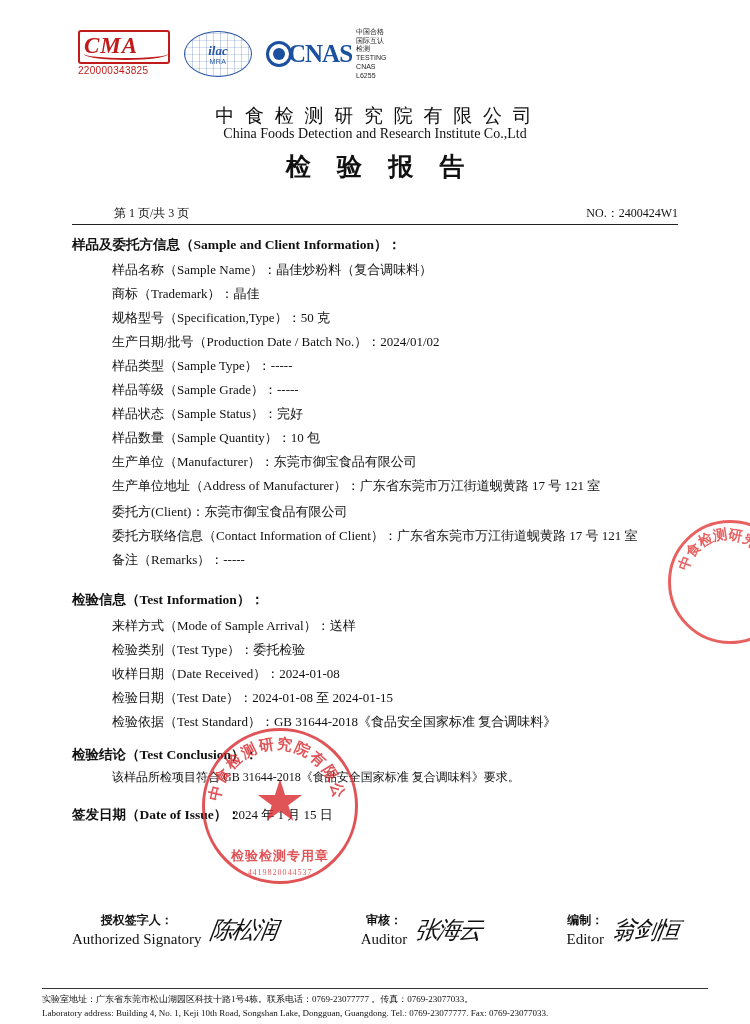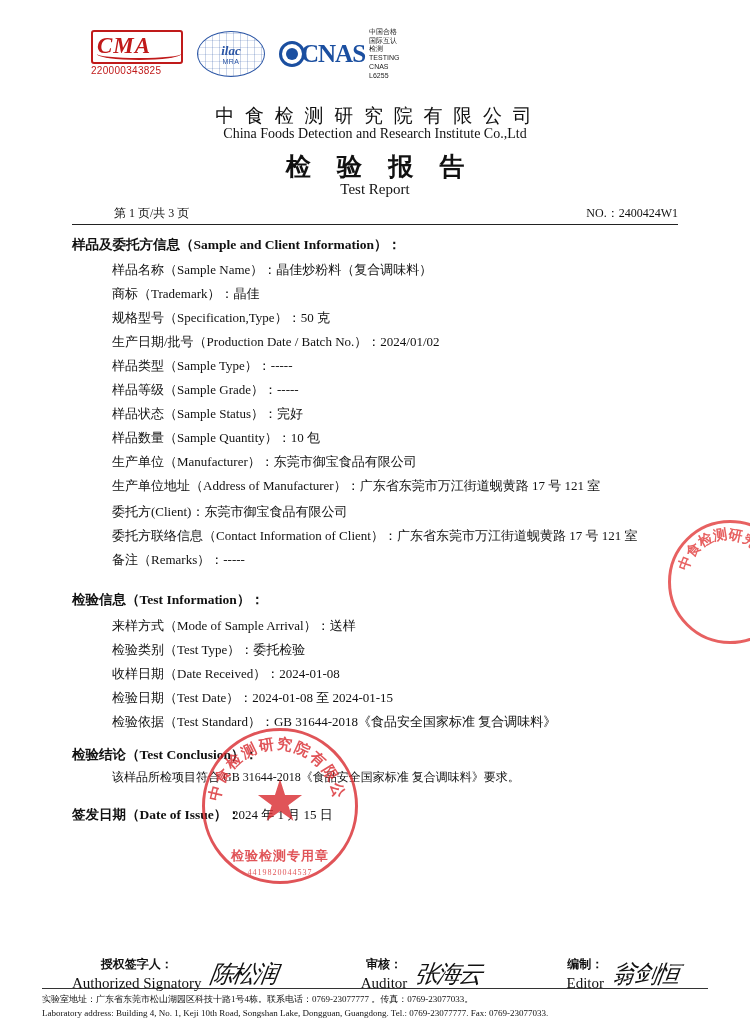--- a/index.html
+++ b/index.html
@@ -29,21 +29,20 @@
     top: 30px;
     left: 78px;
     display: flex;
     align-items: center;
     gap: 14px;
   }
   .cma-logo {
     width: 92px;
     height: 48px;
     position: relative;
-    margin-left: 13px;
   }
   .cma-box {
     width: 92px;
     height: 34px;
     border: 2px solid #c01a1a;
     border-radius: 3px;
     box-sizing: border-box;
     position: relative;
     overflow: hidden;
   }
@@ -314,21 +313,20 @@
     right: 72px;
     top: 912px;
     display: flex;
     justify-content: space-between;
     align-items: flex-start;
   }
   .sig-block {
     display: flex;
     align-items: flex-start;
     gap: 8px;
-    margin-top: 44px;
   }
   .sig-label {
     font-size: 11.5px;
     line-height: 1.45;
     text-align: center;
   }
   .sig-label .cn { font-weight: bold; font-size: 12px; display:block; }
   .sig-label .en { font-size: 15px; display:block; }
   .sig-hand {
     font-family: "Liberation Serif", serif;
@@ -384,21 +382,20 @@
         <div class="cn">检测</div>
         <div>TESTING</div>
         <div>CNAS L6255</div>
       </div>
     </div>
   </div>
 
   <div class="org-cn">中 食 检 测 研 究 院 有 限 公 司</div>
   <div class="org-en">China Foods Detection and Research Institute Co.,Ltd</div>
   <div class="rep-cn">检 验 报 告</div>
-  <div class="rep-en">Test Report</div>
 
   <div class="meta-row">
     <div>第 1 页/共 3 页</div>
     <div>NO.：2400424W1</div>
   </div>
   <div class="rule"></div>
 
   <div class="section-title" style="top:236px">样品及委托方信息（Sample and Client Information）：</div>
 
   <div class="field" style="top:261px">

